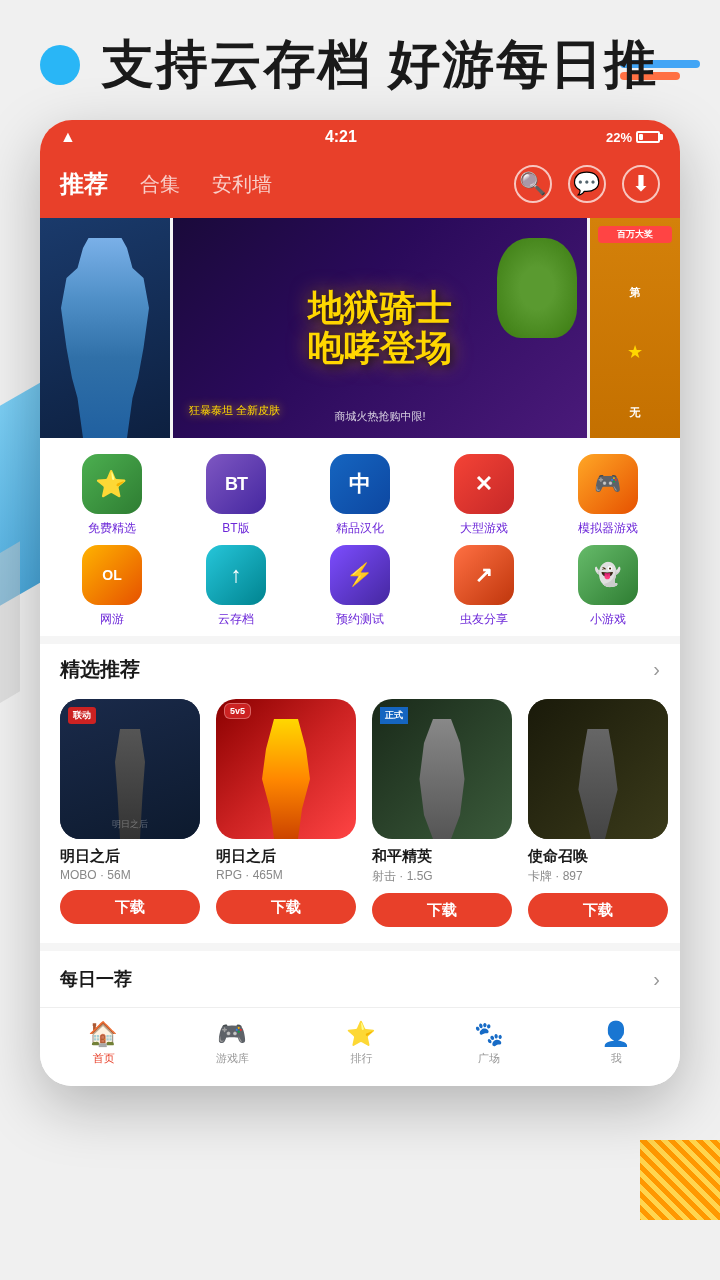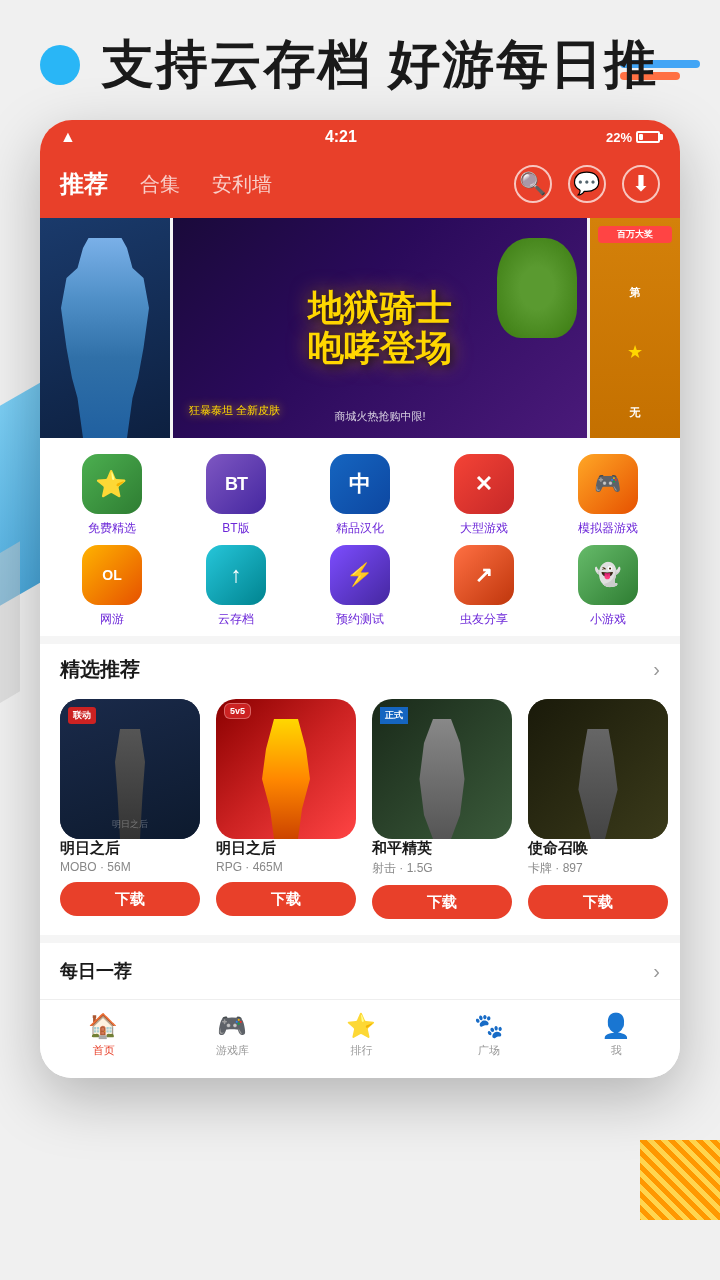--- a/index.html
+++ b/index.html
@@ -381,20 +381,21 @@
     .game-card {
       flex-shrink: 0;
       width: 140px;
       cursor: pointer;
     }
     .game-thumb {
       width: 140px;
       height: 140px;
       border-radius: 20px;
       overflow: hidden;
+      margin-bottom: 8px;
       position: relative;
     }
     .game-thumb-img {
       width: 100%;
       height: 100%;
     }
     .game-name {
       font-size: 15px;
       font-weight: 700;
       color: #1a1a1a;

